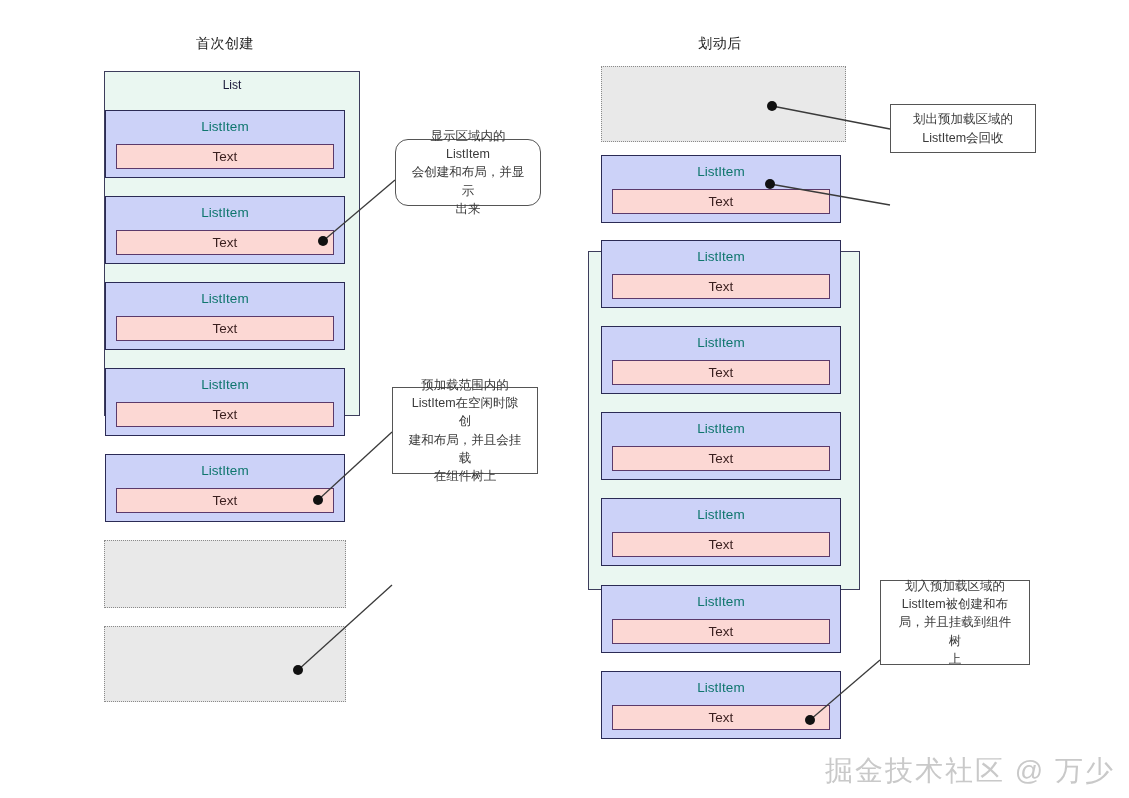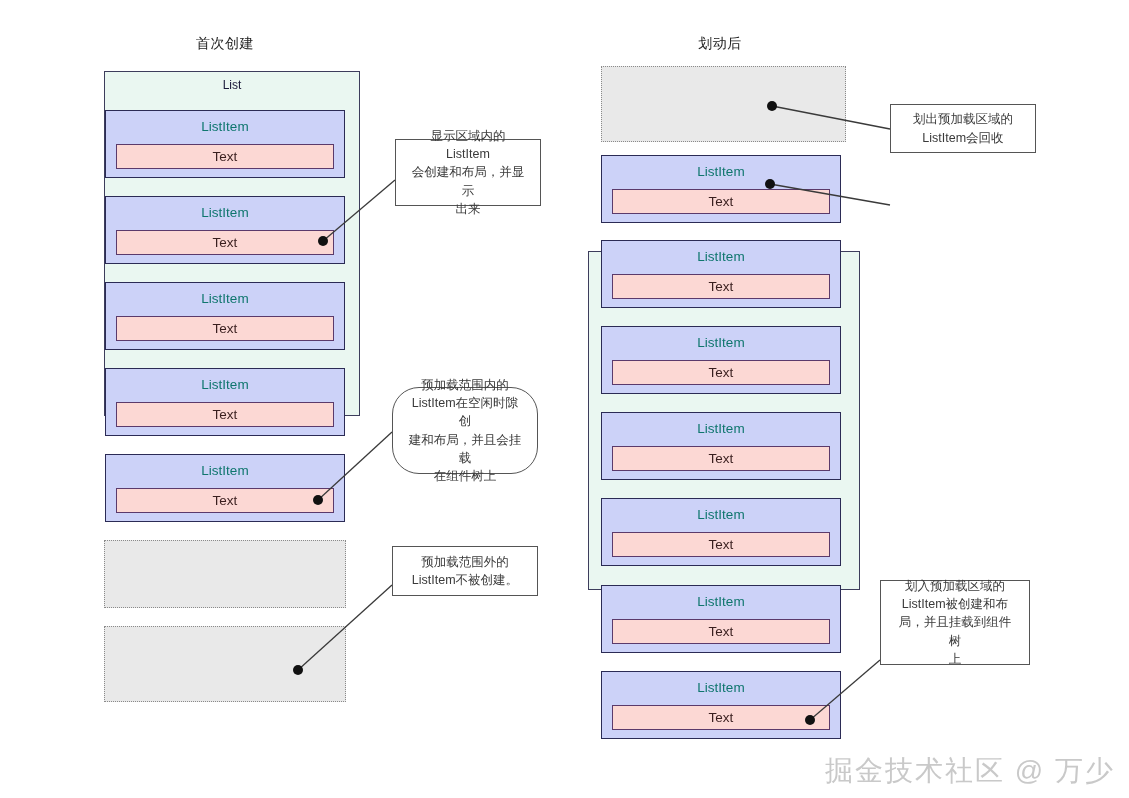--- a/index.html
+++ b/index.html
@@ -251,37 +251,33 @@
     <line x1="772" y1="106" x2="890" y2="129" stroke="#3a3a3a" stroke-width="1.3"></line>
     <circle cx="772" cy="106" r="5" fill="#111111"></circle>
 
     <line x1="770" y1="184" x2="890" y2="205" stroke="#3a3a3a" stroke-width="1.3"></line>
     <circle cx="770" cy="184" r="5" fill="#111111"></circle>
 
     <line x1="810" y1="720" x2="880" y2="660" stroke="#3a3a3a" stroke-width="1.3"></line>
     <circle cx="810" cy="720" r="5" fill="#111111"></circle>
   </svg>
 
-  <div class="callout" style="left:395px; top:139px; width:146px; height:67px;">
+  <div class="callout" style="left:395px; top:139px; width:146px; height:67px;border-radius:13px;">
     <div class="callout-text">显示区域内的ListItem
 会创建和布局，并显示
 出来</div>
   </div>
 
-  <div class="callout" style="left:392px; top:387px; width:146px; height:87px;border-radius:27px;">
+  <div class="callout" style="left:392px; top:387px; width:146px; height:87px;">
     <div class="callout-text">预加载范围内的
 ListItem在空闲时隙创
 建和布局，并且会挂载
 在组件树上</div>
   </div>
 
-  <div class="callout" style="left:392px; top:546px; width:146px; height:50px;">
-    <div class="callout-text">预加载范围外的
-ListItem不被创建。</div>
-  </div>
 
   <div class="callout" style="left:890px; top:104px; width:146px; height:49px;">
     <div class="callout-text">划出预加载区域的
 ListItem会回收</div>
   </div>
 
 
   <div class="callout" style="left:880px; top:580px; width:150px; height:85px;">
     <div class="callout-text">划入预加载区域的
 ListItem被创建和布

